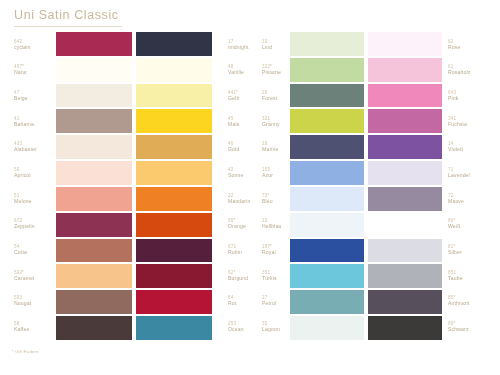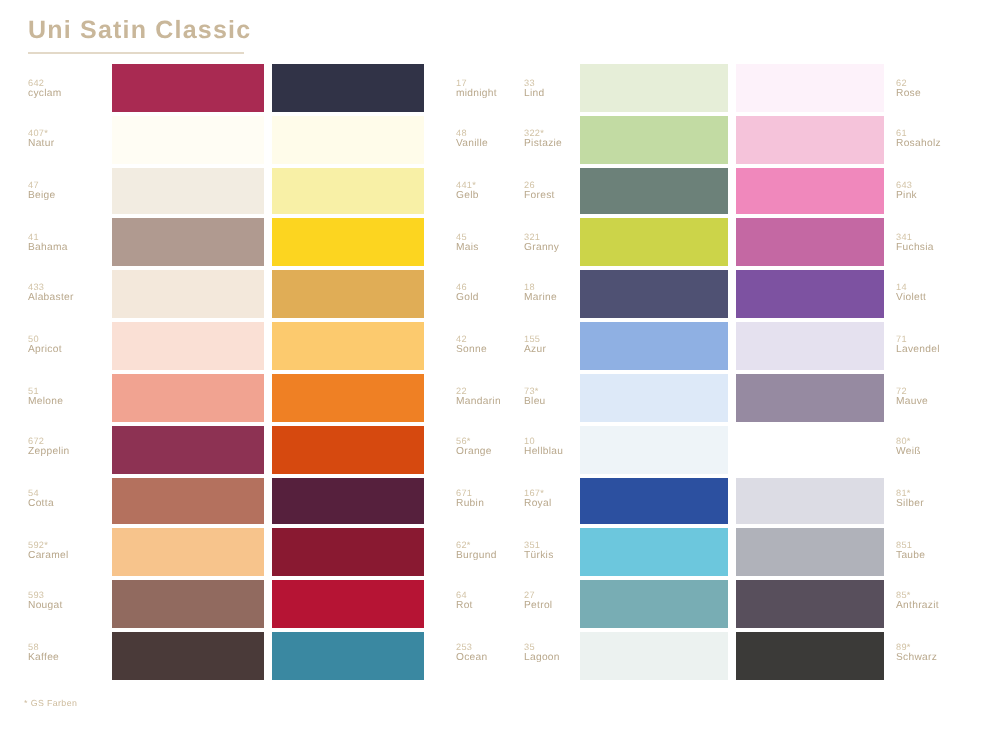--- a/index.html
+++ b/index.html
@@ -26,21 +26,21 @@
   .header {
     position: absolute;
     left: 14px;
     top: 8px;
     width: 120px;
   }
   .page-title {
     font-size: 12.5px;
     letter-spacing: 0.6px;
     color: #c9b79a;
-    font-weight: 700;
+    font-weight: 400;
     white-space: nowrap;
     font-family: "Liberation Sans", sans-serif;
   }
   .title-rule {
     position: absolute;
     left: 14px;
     top: 26px;
     width: 108px;
     height: 1px;
     background: #e3d9c8;

